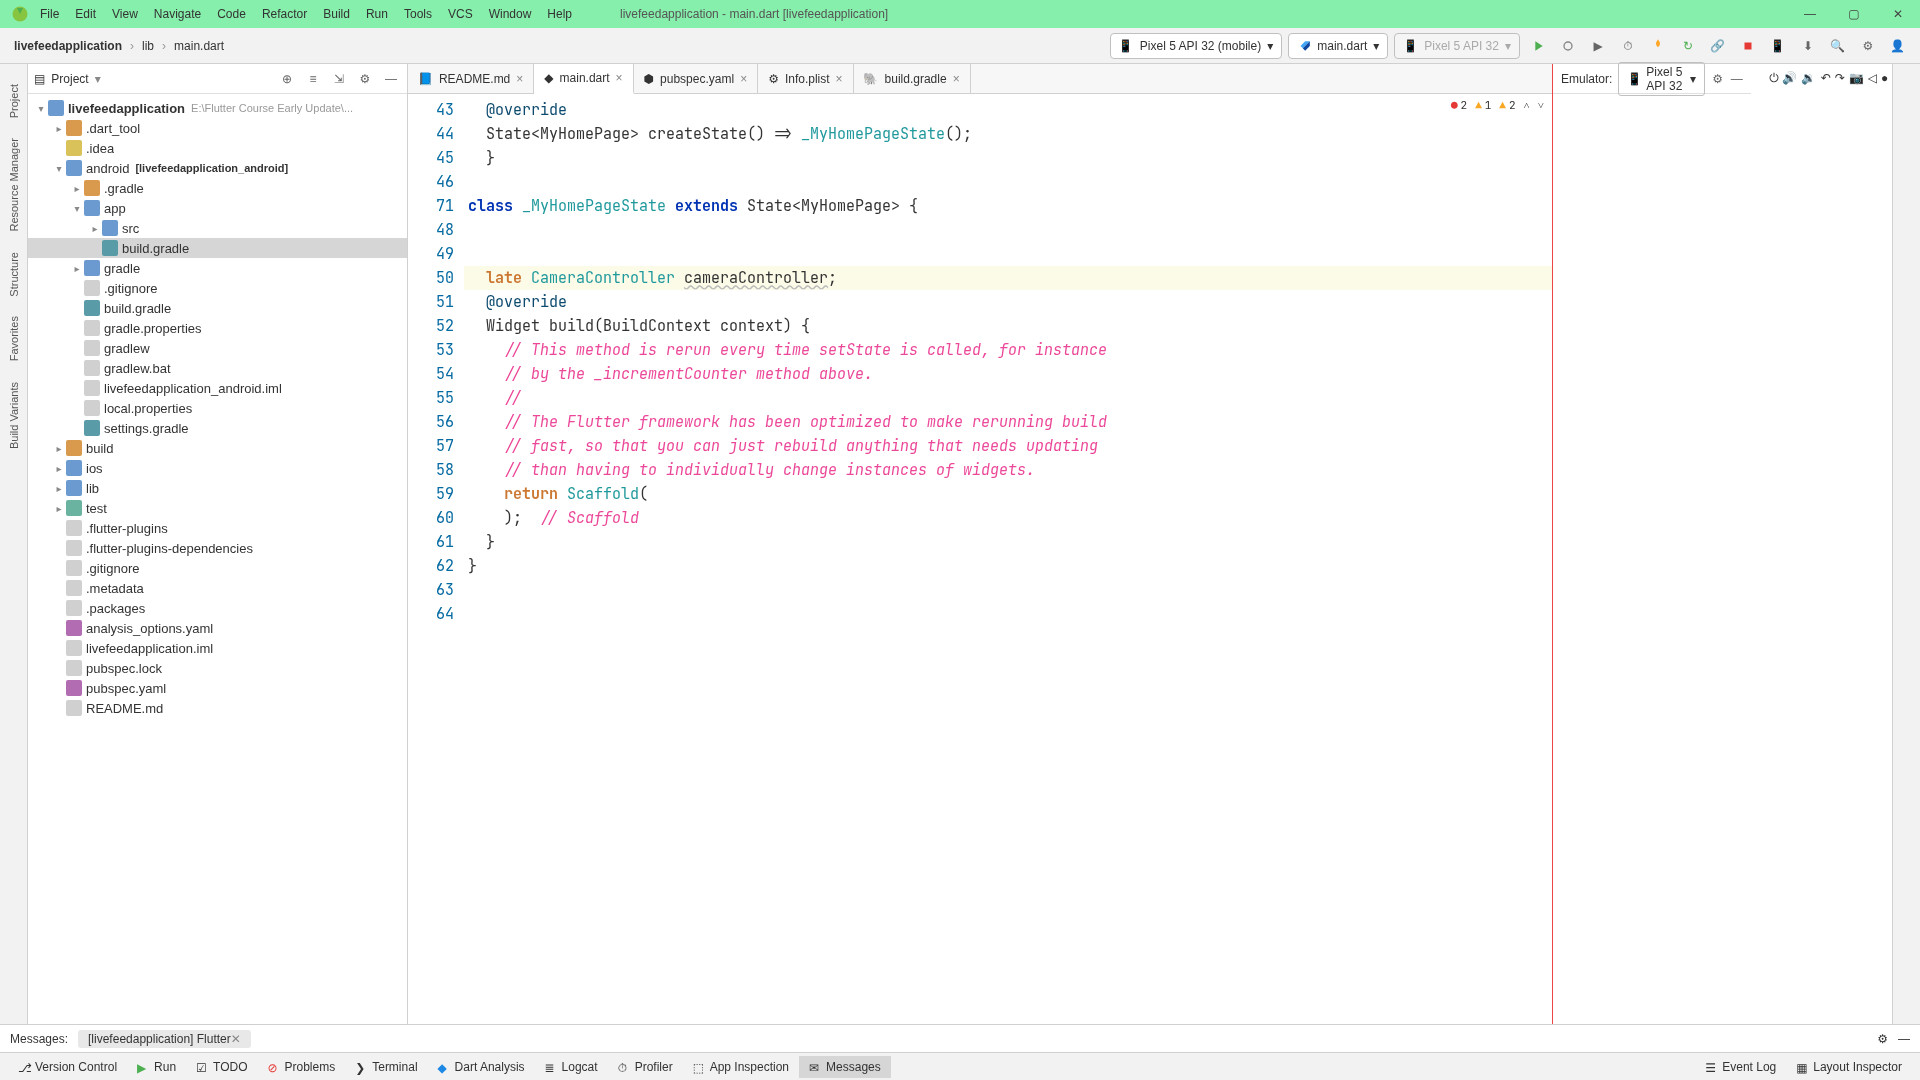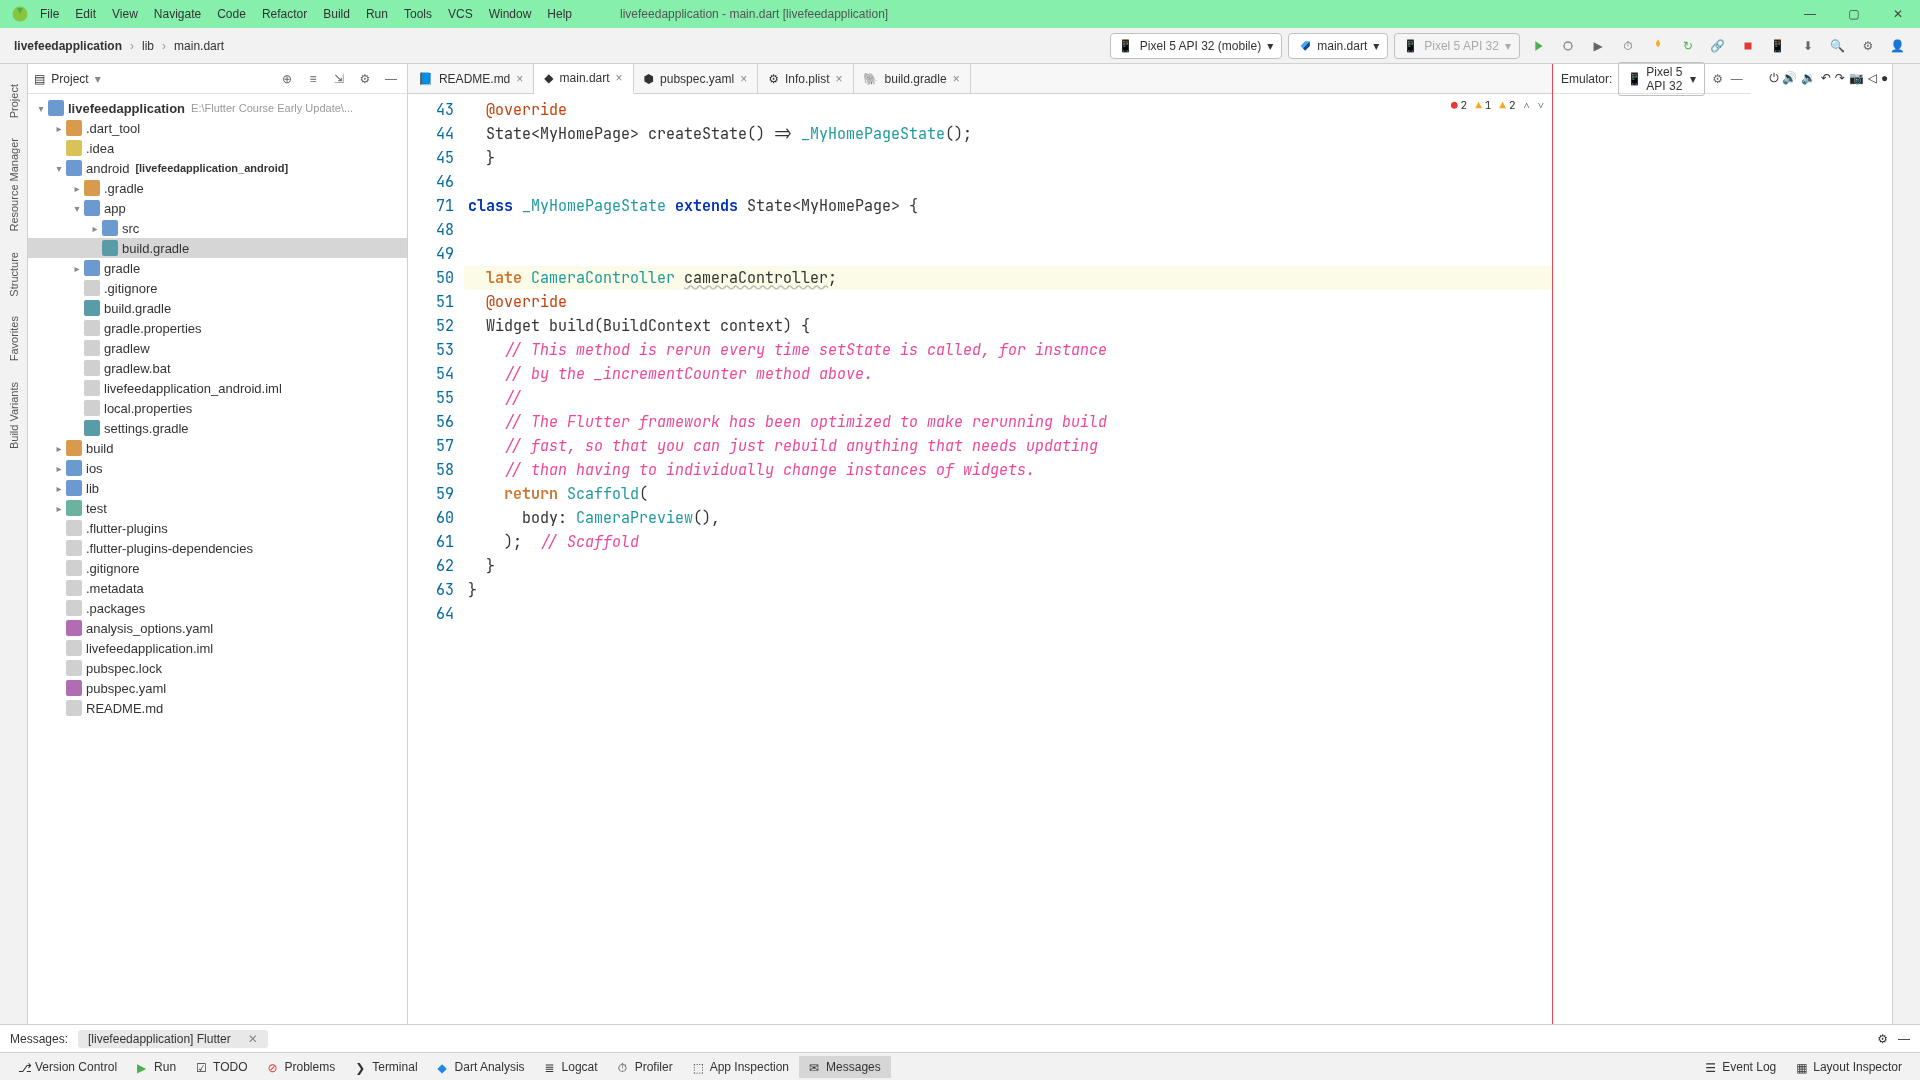--- a/index.html
+++ b/index.html
@@ -94,21 +94,21 @@
   font-family: "JetBrains Mono", Consolas, monospace; font-size:15px;
 }
 .gutter { width:56px; background:#fff; color:#0369a1; text-align:right; padding:4px 10px 4px 0; user-select:none;}
 .gutter .ln { height:24px; line-height:24px;}
 .code-body { flex:1; padding:4px 0; overflow:auto; position:relative;}
 .code-line { height:24px; line-height:24px; white-space:pre; padding-left:4px;}
 .code-line.hl { background:#fbfbe8;}
 .kw { color:#cc7832; font-weight:bold;}
 .kw-class { color:#0033b3; font-weight:bold;}
 .type { color:#20999d;}
-.ann { color:#c2410c;}
+.ann { color:#0c4a6e;}
 .ident-u { color:#333; text-decoration: underline wavy #bbb;}
 .cm { color:#ec4899; font-style:italic;}
 .err-panel { position:absolute; top:4px; right:8px; display:flex; gap:8px; font-size:11px;}
 .err-panel .chip { display:flex; align-items:center; gap:3px;}
 .emulator-panel {
   width: 340px;
   border-left: 1px solid #ef4444;
   background:#fff;
   display:flex; flex-direction:row;gap:12px;
 }
@@ -118,21 +118,21 @@
 .emu-toolbar { height:28px; display:flex; align-items:center; gap:4px; padding:0 6px;}
 .phone-frame {
   margin: 40px auto;
   width: 260px; height: 540px;
   background:#000; border-radius:36px; padding:12px; position:relative;
 }
 .phone-screen { width:100%; height:100%; background:#fafafa; border-radius:28px; position:relative; overflow:hidden;}
 .status-bar { height:26px; background:#444; display:flex; align-items:center; padding:0 10px; color:#fff; font-size:14px; justify-content:space-between;}
 .right-gutter { width: 28px; background:#f2f2f2; border-left:1px solid #d0d0d0;}
 .messages-bar { height:28px; background:#fff; border-top:1px solid #d0d0d0; display:flex; align-items:center; padding:0 10px; gap:10px;}
-.messages-bar .msg-tab { display:flex; align-items:center; gap:17px; background:#e8e8e8; padding:2px 10px; border-radius:3px;}
+.messages-bar .msg-tab { display:flex; align-items:center; gap:0; background:#e8e8e8; padding:2px 10px; border-radius:3px;}
 .tools-bar { height:28px; background:#f2f2f2; border-top:1px solid #d0d0d0; display:flex; align-items:center; gap:0; padding:0 8px;}
 .tool-item { padding:4px 10px; display:flex; align-items:center; gap:5px; cursor:pointer; font-size:12px;}
 .tool-item.selected { background:#d6d6d6;}
 .tool-item .ico { width:12px; height:12px;}
 .dart-ico{color:#1e88e5;} .prob-ico{color:#e53935;}
 .spacer{flex:1;}
 svg { display:block; }
 </style>
 </head>
 <body>
@@ -485,21 +485,20 @@
           <div class="code-line hl"><span>  </span><span class="kw">late </span><span class="type">CameraController </span><span class="ident-u">cameraController</span><span>;</span></div>
           <div class="code-line"><span>  </span><span class="ann">@override</span></div>
           <div class="code-line"><span>  Widget build(BuildContext context) {</span></div>
           <div class="code-line"><span>    </span><span class="cm">// This method is rerun every time setState is called, for instance</span></div>
           <div class="code-line"><span>    </span><span class="cm">// by the _incrementCounter method above.</span></div>
           <div class="code-line"><span>    </span><span class="cm">//</span></div>
           <div class="code-line"><span>    </span><span class="cm">// The Flutter framework has been optimized to make rerunning build</span></div>
           <div class="code-line"><span>    </span><span class="cm">// fast, so that you can just rebuild anything that needs updating</span></div>
           <div class="code-line"><span>    </span><span class="cm">// than having to individually change instances of widgets.</span></div>
           <div class="code-line"><span>    </span><span class="kw">return </span><span class="type">Scaffold</span><span>(</span></div>
-          <div class="code-line"><span>      body: </span><span class="type">CameraPreview</span><span>(),</span></div>
           <div class="code-line"><span>    );  </span><span class="cm">// Scaffold</span></div>
           <div class="code-line"><span>  }</span></div>
           <div class="code-line"><span>}</span></div>
           <div class="code-line"><span></span></div>
         </div>
     </div>
   </div>
 
   <div class="emulator-panel">
     <div class="emu-header">

